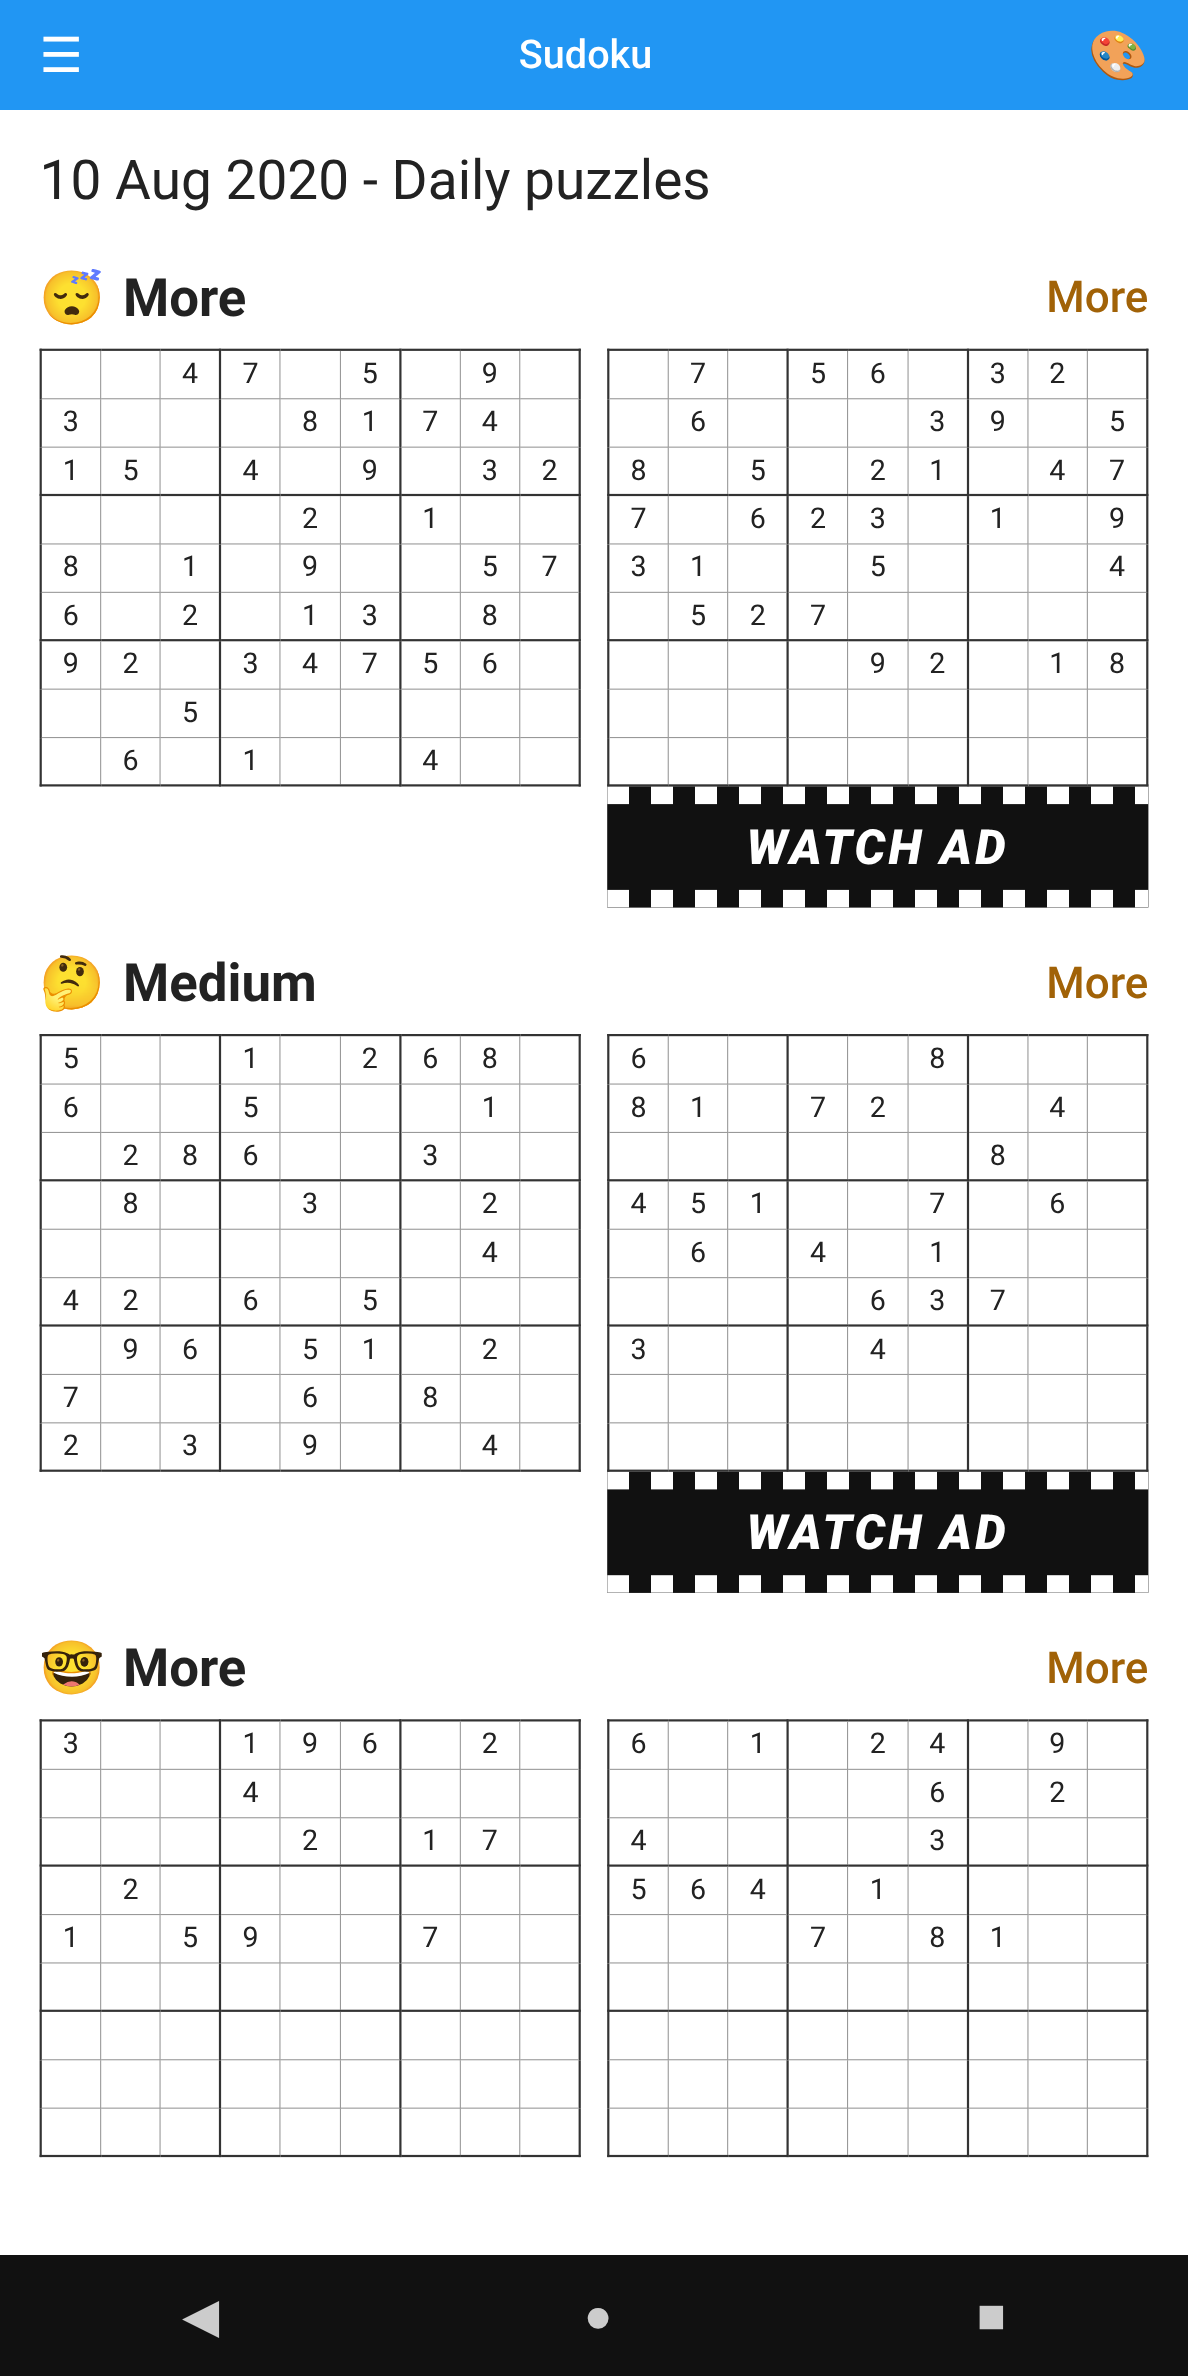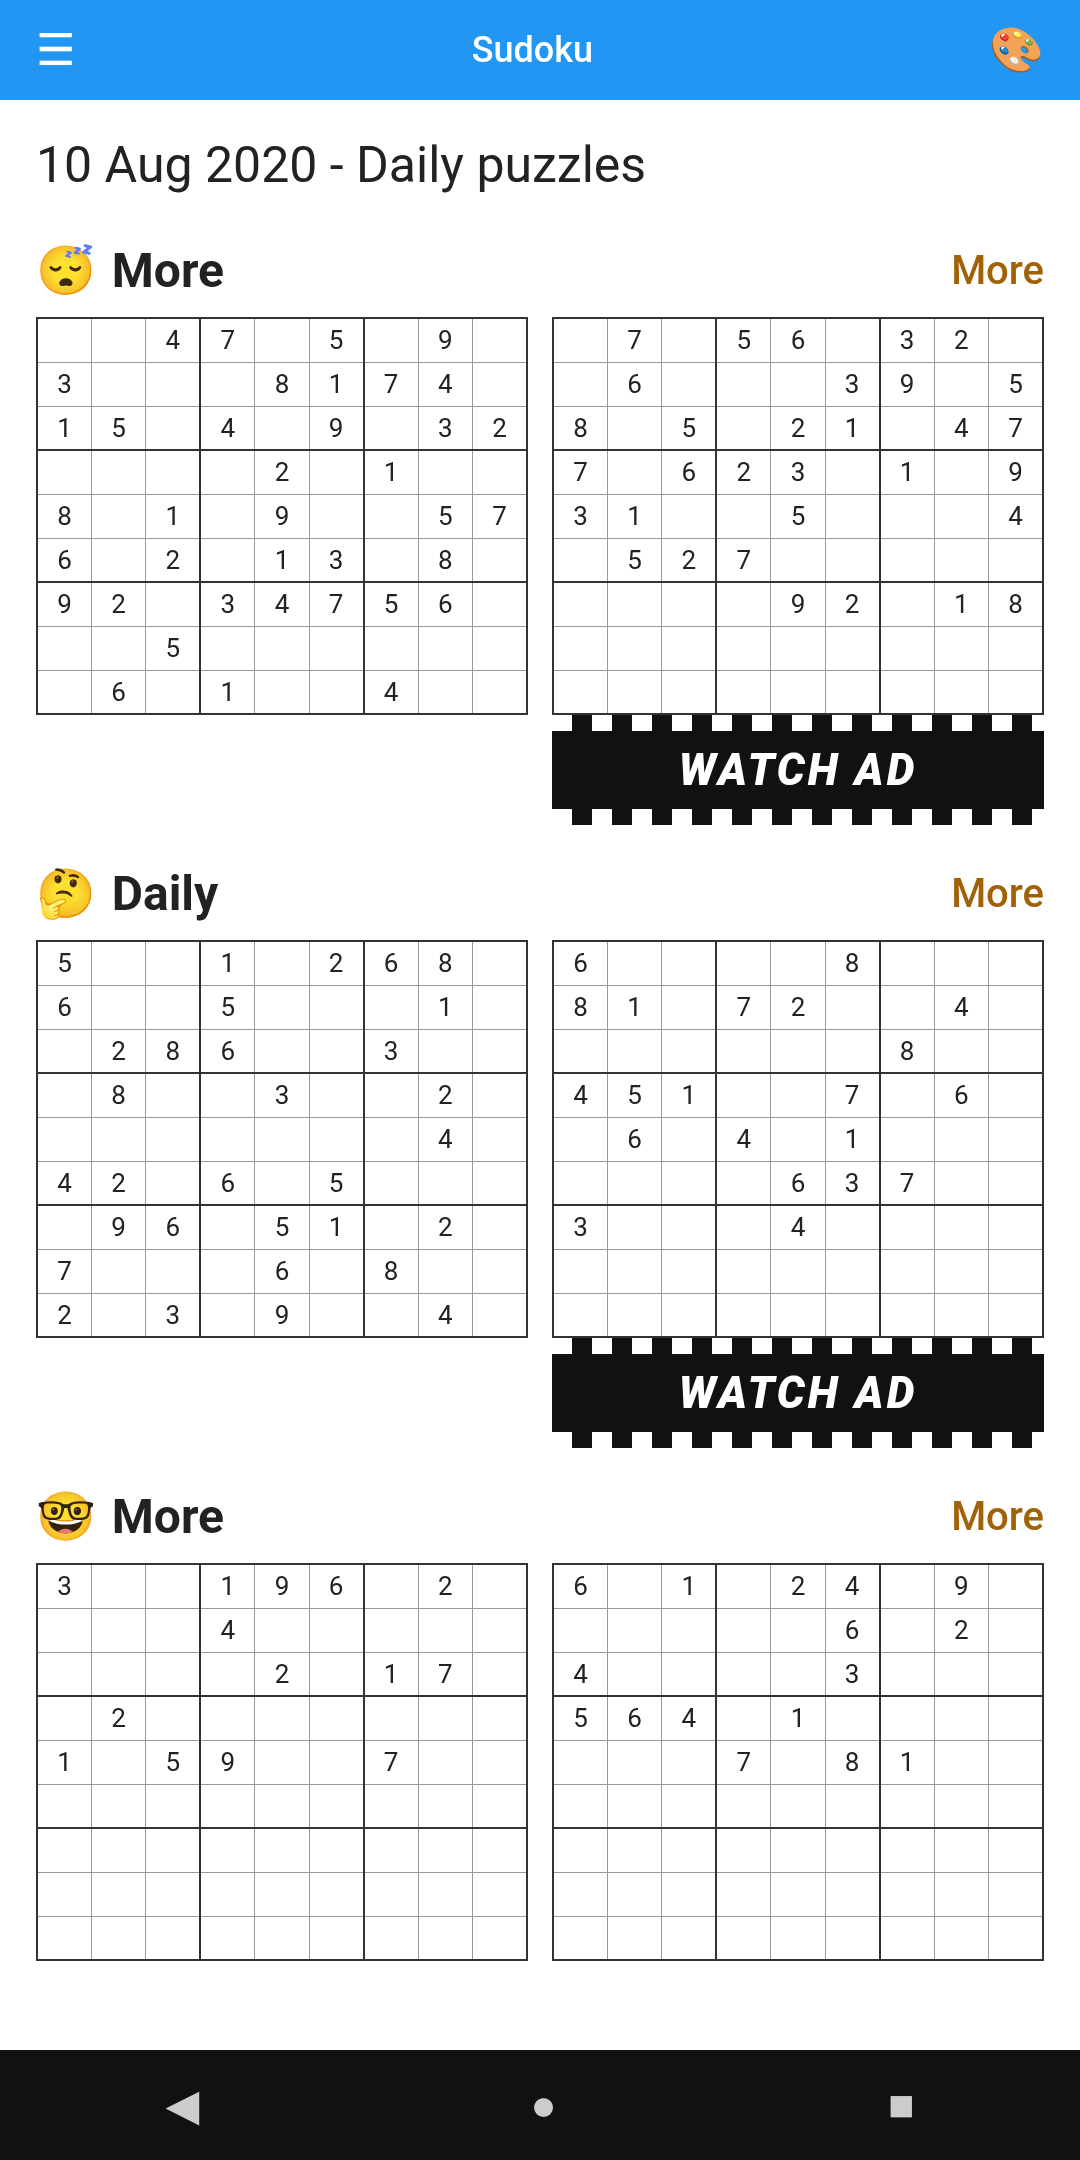--- a/index.html
+++ b/index.html
@@ -400,21 +400,21 @@
           <span class="ad-text">WATCH AD</span>
         </div>
       </div>
     </div>
   </div>
 
   <div class="section">
     <div class="section-header">
       <div class="section-title-group">
         <span class="section-emoji">🤔</span>
-        <span class="section-title">Daily</span>
+        <span class="section-title">Medium</span>
       </div>
       <span class="more-link">More</span>
     </div>
     <div class="puzzle-row">
       <div class="sudoku-wrapper">
         <table class="sudoku-grid">
           <tbody id="medium-left-body">
               <tr>
                 <td class="bl bt">5</td>
                 <td class="bt"></td>

